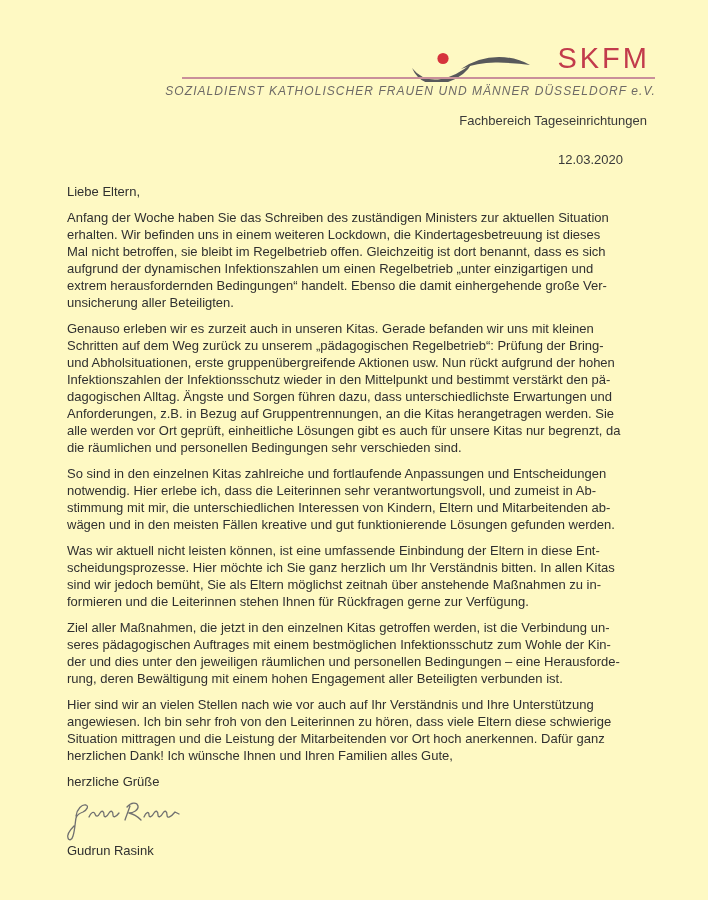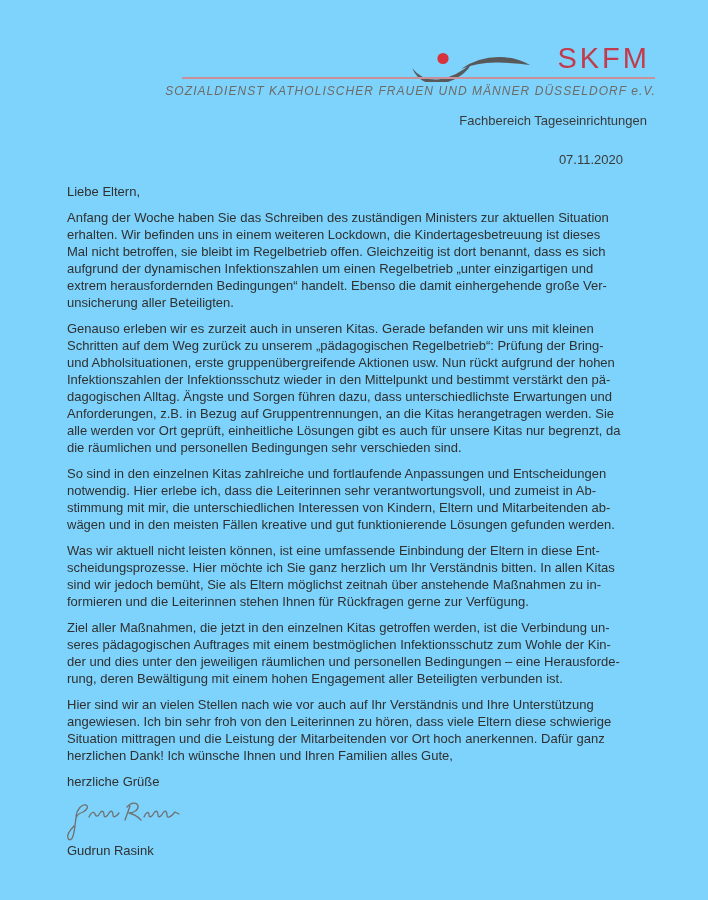--- a/index.html
+++ b/index.html
@@ -9,21 +9,21 @@
     --rule:#c9909a;
     --ink:#303030;
     --muted:#6e6a66;
     --script:#707070;
   }
   *{margin:0;padding:0;box-sizing:border-box;}
   html,body{background:#ffffff;}
   .page{
     position:relative;
     width:708px;height:900px;
-    background:#7dd3fc;
+    background:#fef9c3;
     font-family:"Liberation Sans","DejaVu Sans",sans-serif;
     color:var(--ink);
     overflow:hidden;
   }
   
   .swoosh{position:absolute;left:406px;top:48px;width:128px;height:34px;}
   .wordmark{
     position:absolute;top:44px;right:58px;
     font-size:29px;font-weight:400;letter-spacing:3px;
     color:var(--brand);line-height:1;
@@ -68,21 +68,21 @@
       <path fill="var(--swoosh)" d="M55,21 Q72,9 93,9 Q110,9 124,17 Q109,15 92,14.5 Q72,14 55,21 Z"></path>
     </svg>
     <div class="wordmark">SKFM</div>
     <div class="rule"></div>
     <div class="orgname">SOZIALDIENST KATHOLISCHER FRAUEN UND MÄNNER DÜSSELDORF e.V.</div>
   </div>
 
   <div class="addr">
     <div>Fachbereich Tageseinrichtungen</div>
   </div>
-  <div class="date">07.11.2020</div>
+  <div class="date">12.03.2020</div>
 
   <div class="letter">
     <div class="block">Liebe Eltern,</div>
     <div class="block">Anfang der Woche haben Sie das Schreiben des zuständigen Ministers zur aktuellen Situation
 erhalten. Wir befinden uns in einem weiteren Lockdown, die Kindertagesbetreuung ist dieses
 Mal nicht betroffen, sie bleibt im Regelbetrieb offen. Gleichzeitig ist dort benannt, dass es sich
 aufgrund der dynamischen Infektionszahlen um einen Regelbetrieb „unter einzigartigen und
 extrem herausfordernden Bedingungen“ handelt. Ebenso die damit einhergehende große Ver-
 unsicherung aller Beteiligten.</div>
     <div class="block">Genauso erleben wir es zurzeit auch in unseren Kitas. Gerade befanden wir uns mit kleinen

